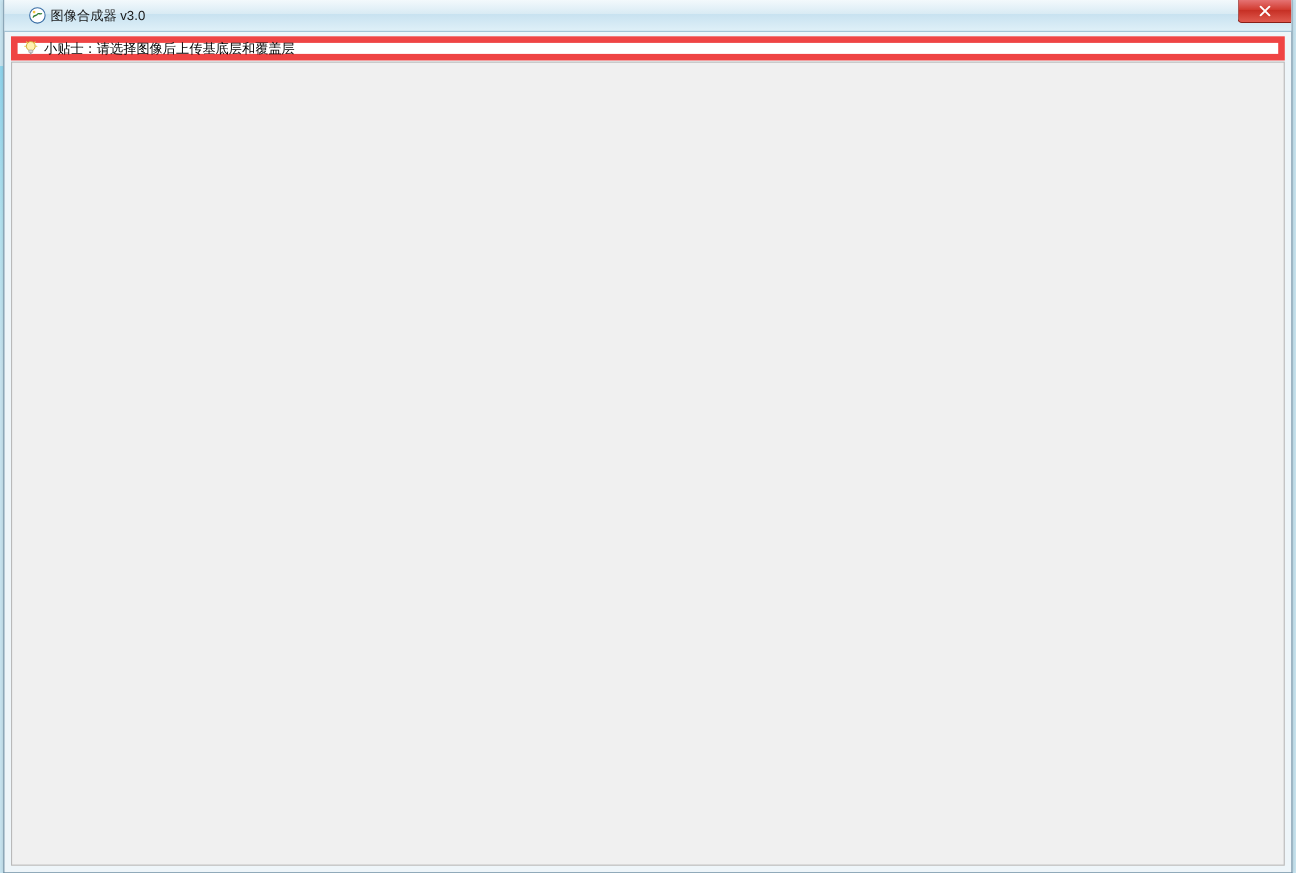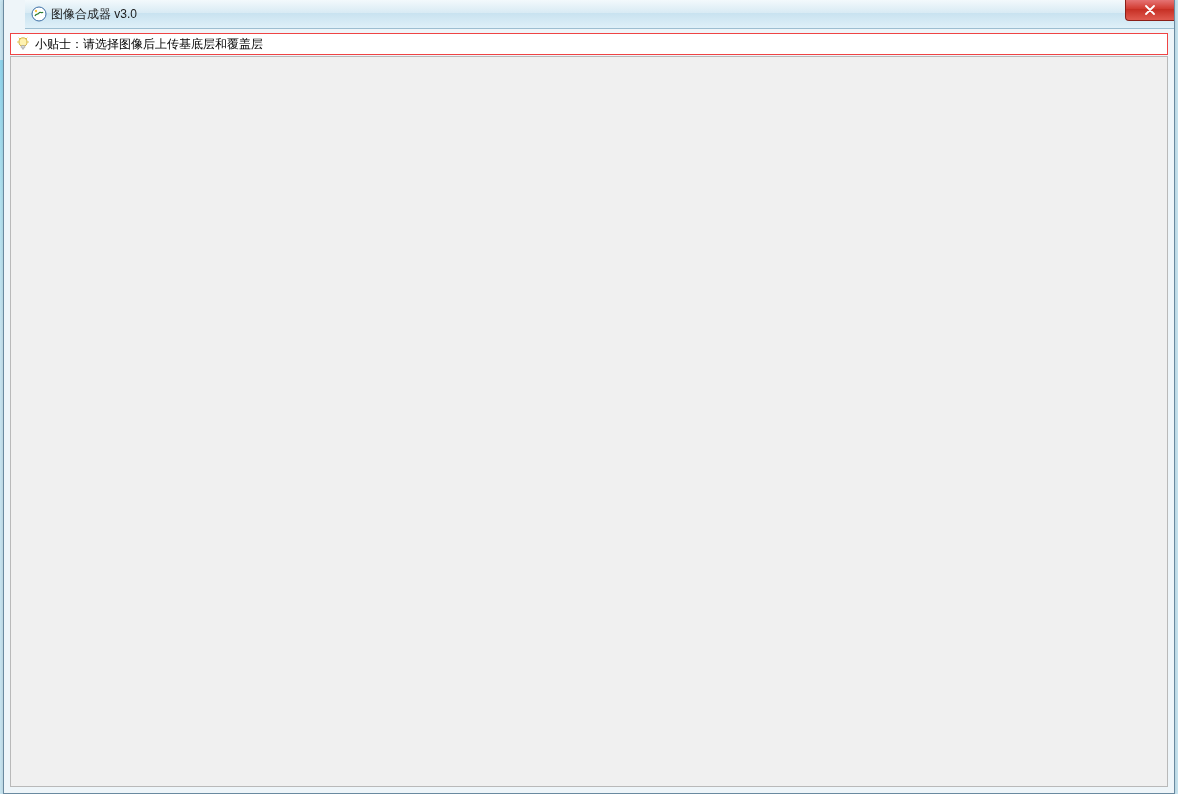--- a/index.html
+++ b/index.html
@@ -90,22 +90,21 @@
     box-shadow: 0 0 4px rgba(0,0,0,0.15);
   }
 
   .titlebar {
     position: relative;
     height: 28px;
     background: linear-gradient(#f3f9fc, #d9ebf4 45%, #c8e2f0 46%, #dff0f8);
     border-bottom: 1px solid #9dbed1;
     display: flex;
     align-items: center;
-    padding-left: 6px;
-    margin-left: 21px;
+    padding-left: 22px;
   }
   .titlebar .app-icon {
     width: 16px;
     height: 16px;
     margin-right: 4px;
     display: inline-block;
   }
   .titlebar .title-text {
     color: #1a1a1a;
     font-size: 12px;
@@ -127,21 +126,21 @@
     justify-content: center;
     cursor: pointer;
   }
   .close-btn svg { display: block; }
 
   
   .tipbar {
     margin: 4px 6px 0 6px;
     height: 22px;
     background: #ffffff;
-    border: 1px solid #ef4444;
+    border: 6px solid #ef4444;
     display: flex;
     align-items: center;
     padding-left: 4px;
     box-sizing: border-box;
   }
   .tipbar .tip-icon {
     width: 16px;
     height: 16px;
     margin-right: 4px;
     flex: 0 0 auto;

